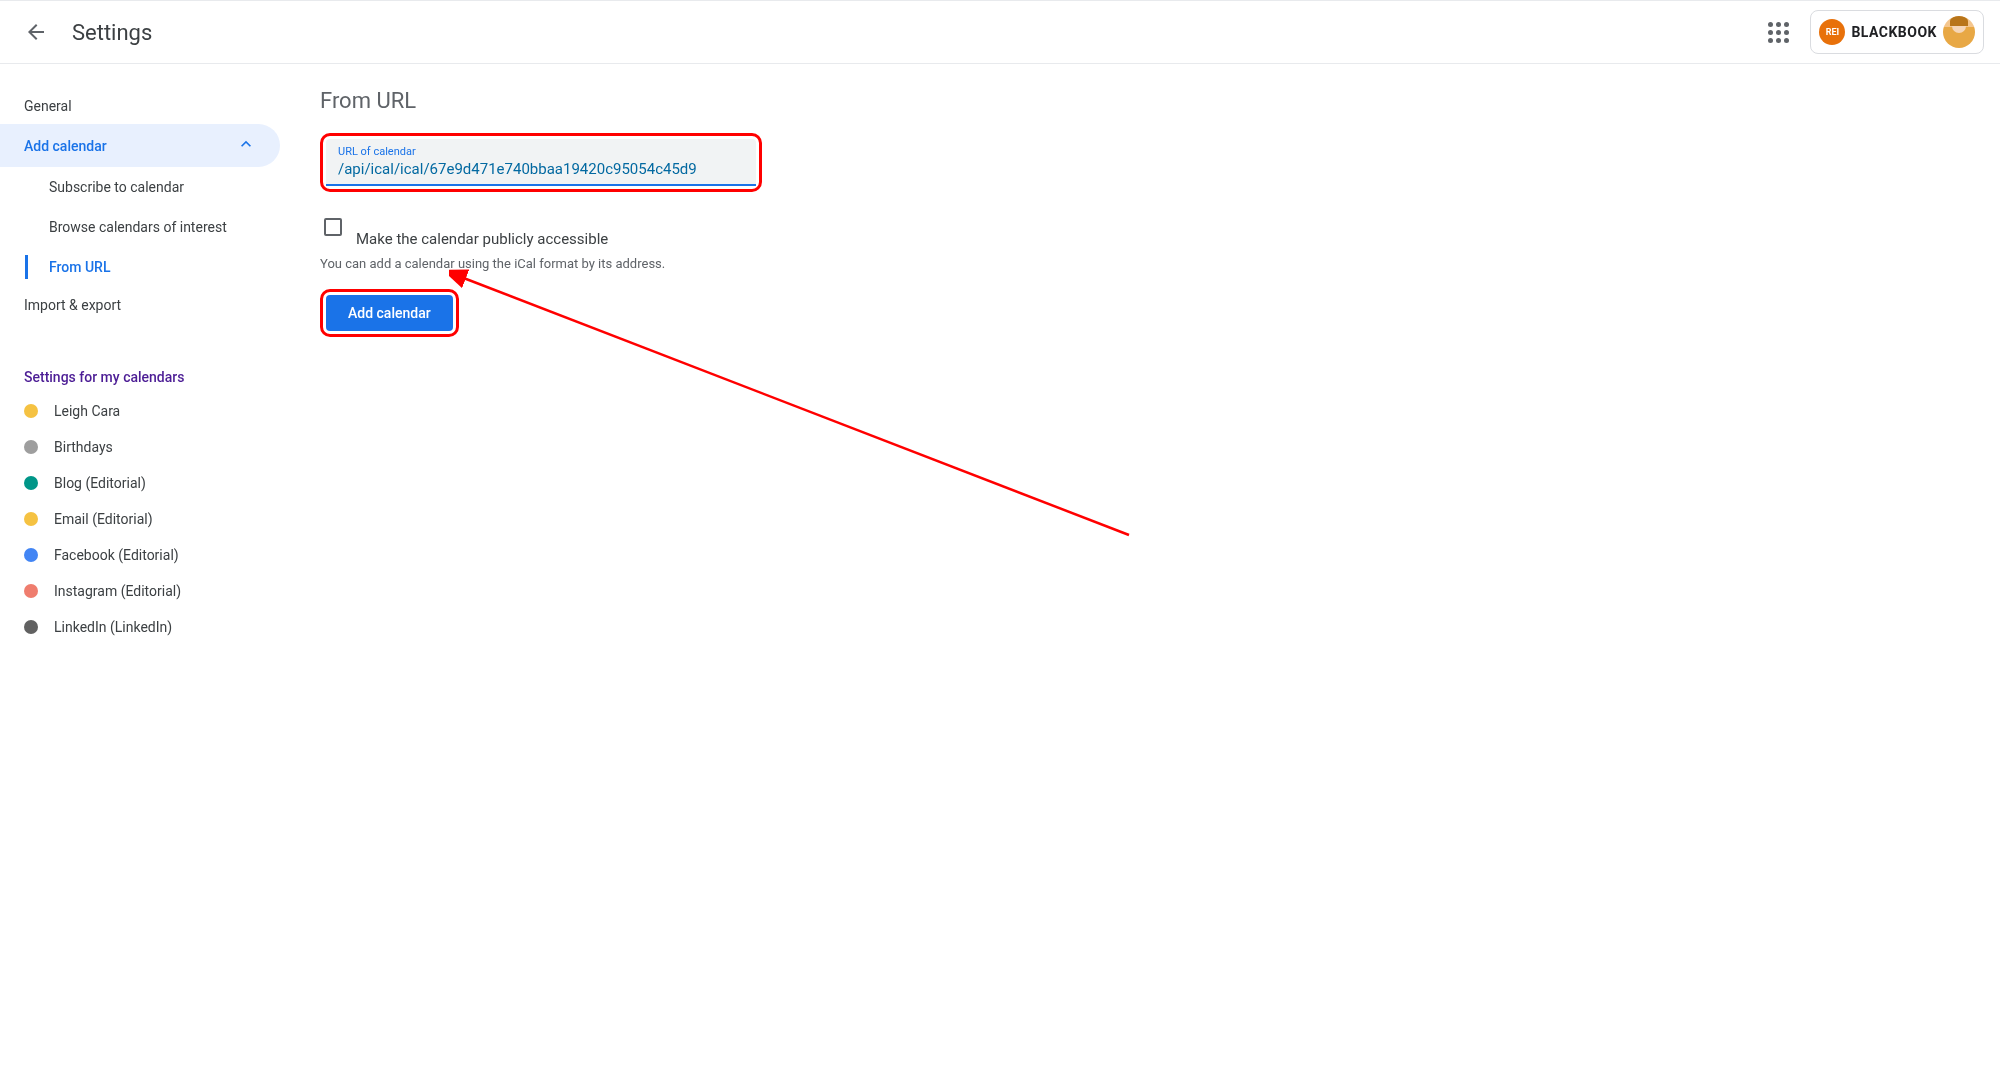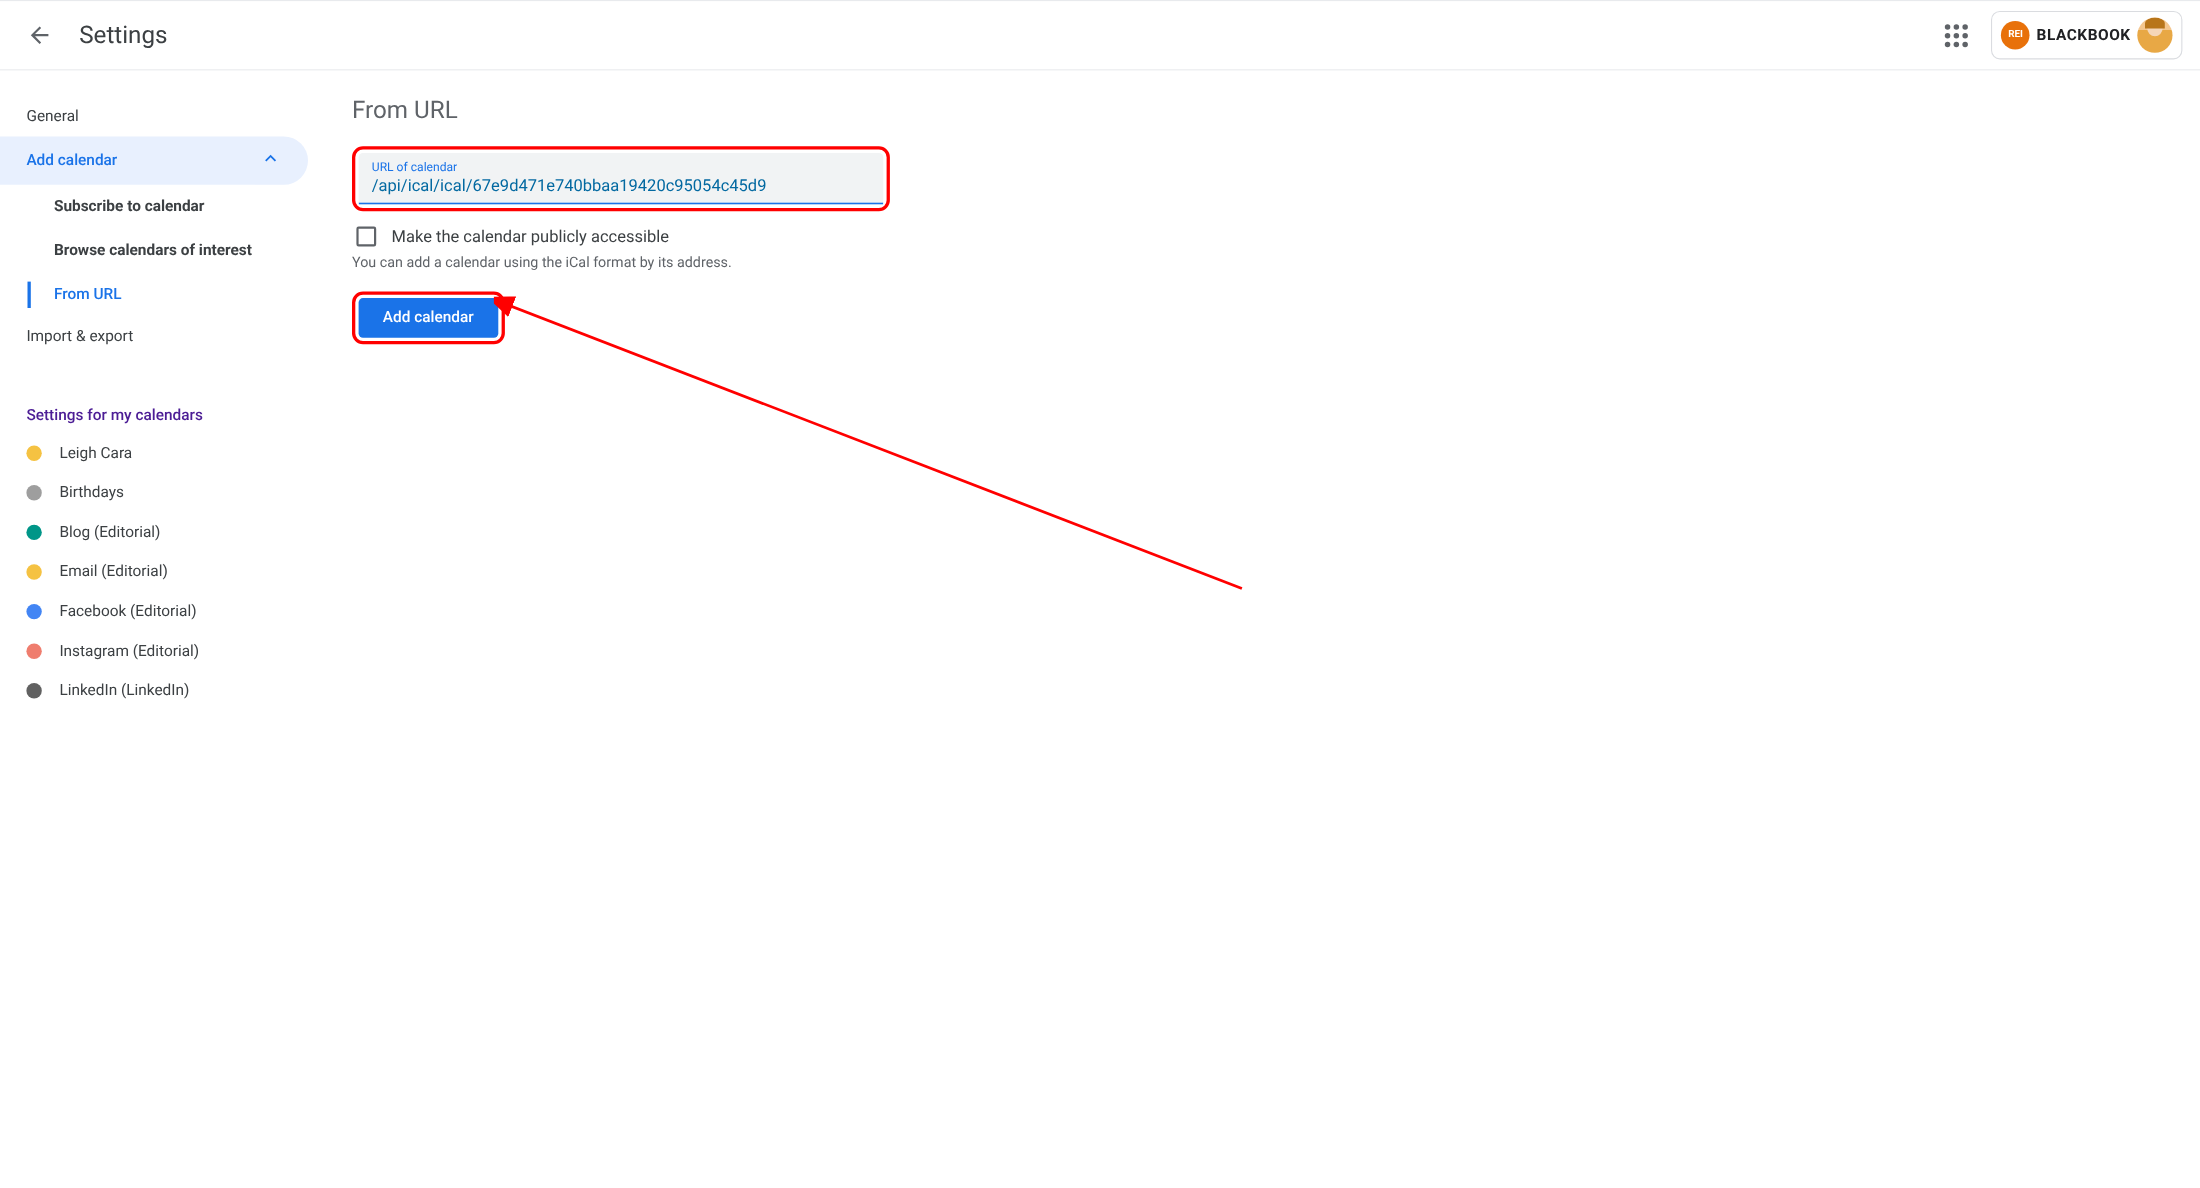--- a/index.html
+++ b/index.html
@@ -158,21 +158,20 @@
     .sub-items {
       border-left: 1px solid transparent;
       margin-left: 24px;
     }
     .sub-item {
       padding: 12px 24px 12px 24px;
       font-size: 14px;
       color: #3c4043;
       cursor: pointer;
       position: relative;
-      font-weight: bold;
     }
     .sub-item.active {
       color: #1a73e8;
       font-weight: 500;
     }
     .sub-item.active::before {
       content: "";
       position: absolute;
       left: 0;
       top: 8px;
@@ -208,21 +207,21 @@
       position: relative;
     }
     .main-title {
       font-size: 22px;
       color: #5f6368;
       font-weight: 400;
       margin-bottom: 20px;
     }
     .url-input-wrap {
       position: relative;
-      width: 489px;
+      width: 442px;
       margin-bottom: 14px;
       border-radius: 23px;
     }
     .url-input-border {
       border: 3px solid #ff0000;
       border-radius: 10px;
       padding: 3px;
     }
     .url-input-inner {
       background: #f1f3f4;
@@ -255,20 +254,21 @@
     .checkbox {
       width: 18px;
       height: 18px;
       border: 2px solid #5f6368;
       border-radius: 2px;
       cursor: pointer;
     }
     .checkbox-label {
       font-size: 15px;
       color: #3c4043;
+      margin-top: 24px;
     }
     .help-text {
       font-size: 13px;
       color: #5f6368;
       margin-bottom: 18px;
     }
     .add-button-wrap {
       display: inline-block;
       border: 3px solid #ff0000;
       border-radius: 10px;

